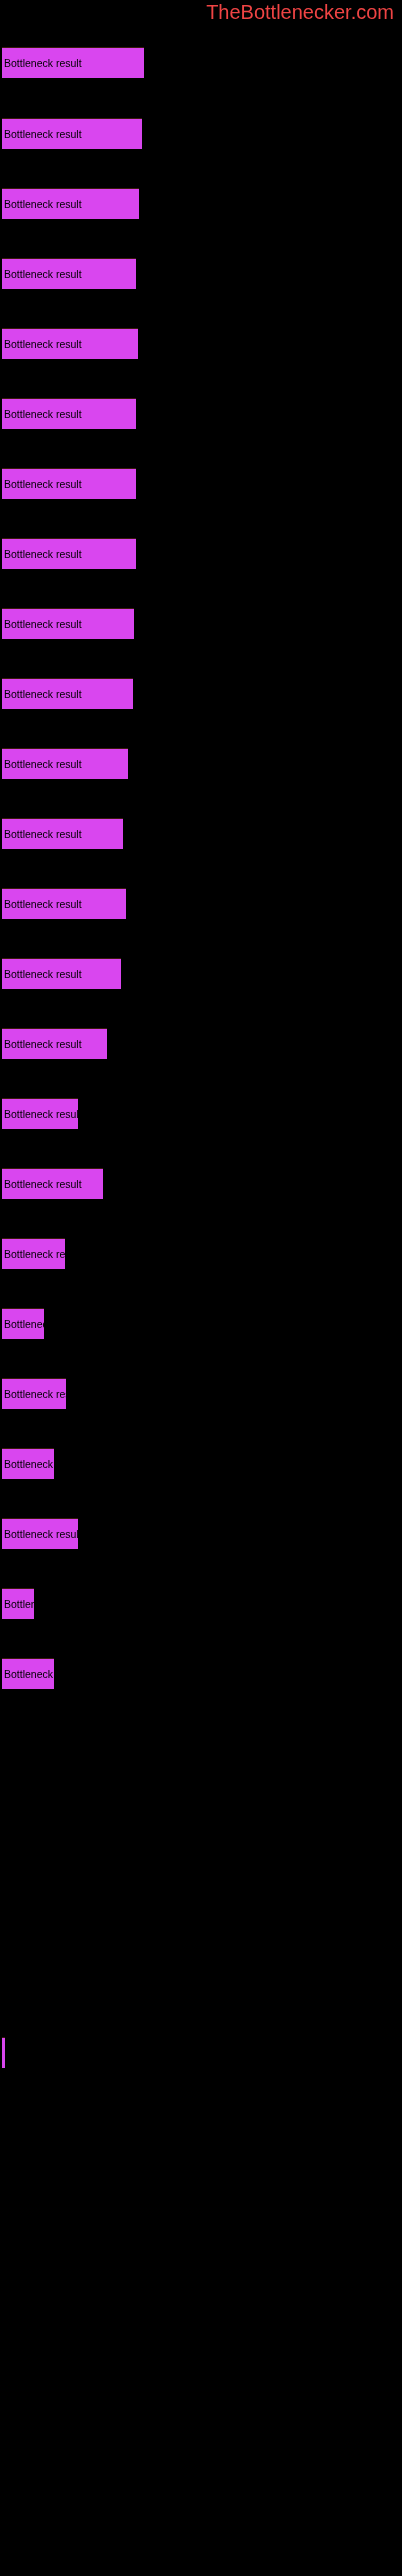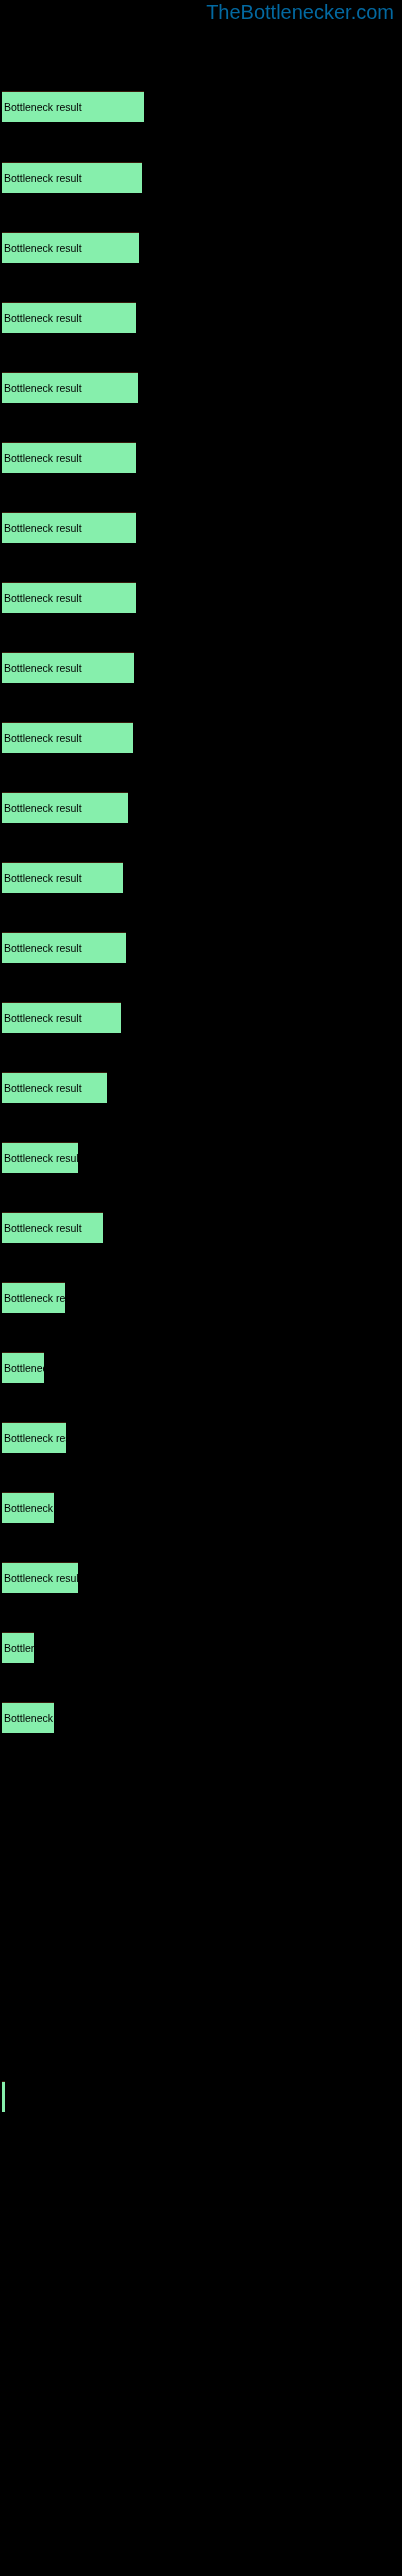--- a/index.html
+++ b/index.html
@@ -17,41 +17,40 @@
   }
   #watermark {
     position: absolute;
     top: 0px;
     left: 0px;
     width: 394px;
     text-align: right;
     font-family: "Liberation Sans", sans-serif;
     font-size: 20px;
     line-height: 24px;
-    color: #0369a1;
+    color: #ef4444;
     letter-spacing: 0px;
     white-space: nowrap;
     user-select: none;
   }
   #bars {
     position: absolute;
     top: 0;
     left: 0;
     width: 403px;
     height: 2576px;
   }
   .bar {
     position: absolute;
     left: 1.6px;
     box-sizing: border-box;
-    background: #86efac;
+    background: #d946ef;
     border-top: 1.6px solid #3a1a0c;
     overflow: hidden;
     white-space: nowrap;
-    margin-top: 44px;
   }
   .bar-label {
     position: absolute;
     left: 2.4px;
     top: 50%;
     transform: translateY(-50%);
     font-family: "Liberation Sans", sans-serif;
     font-size: 10.5px;
     line-height: 12px;
     color: #000000;

